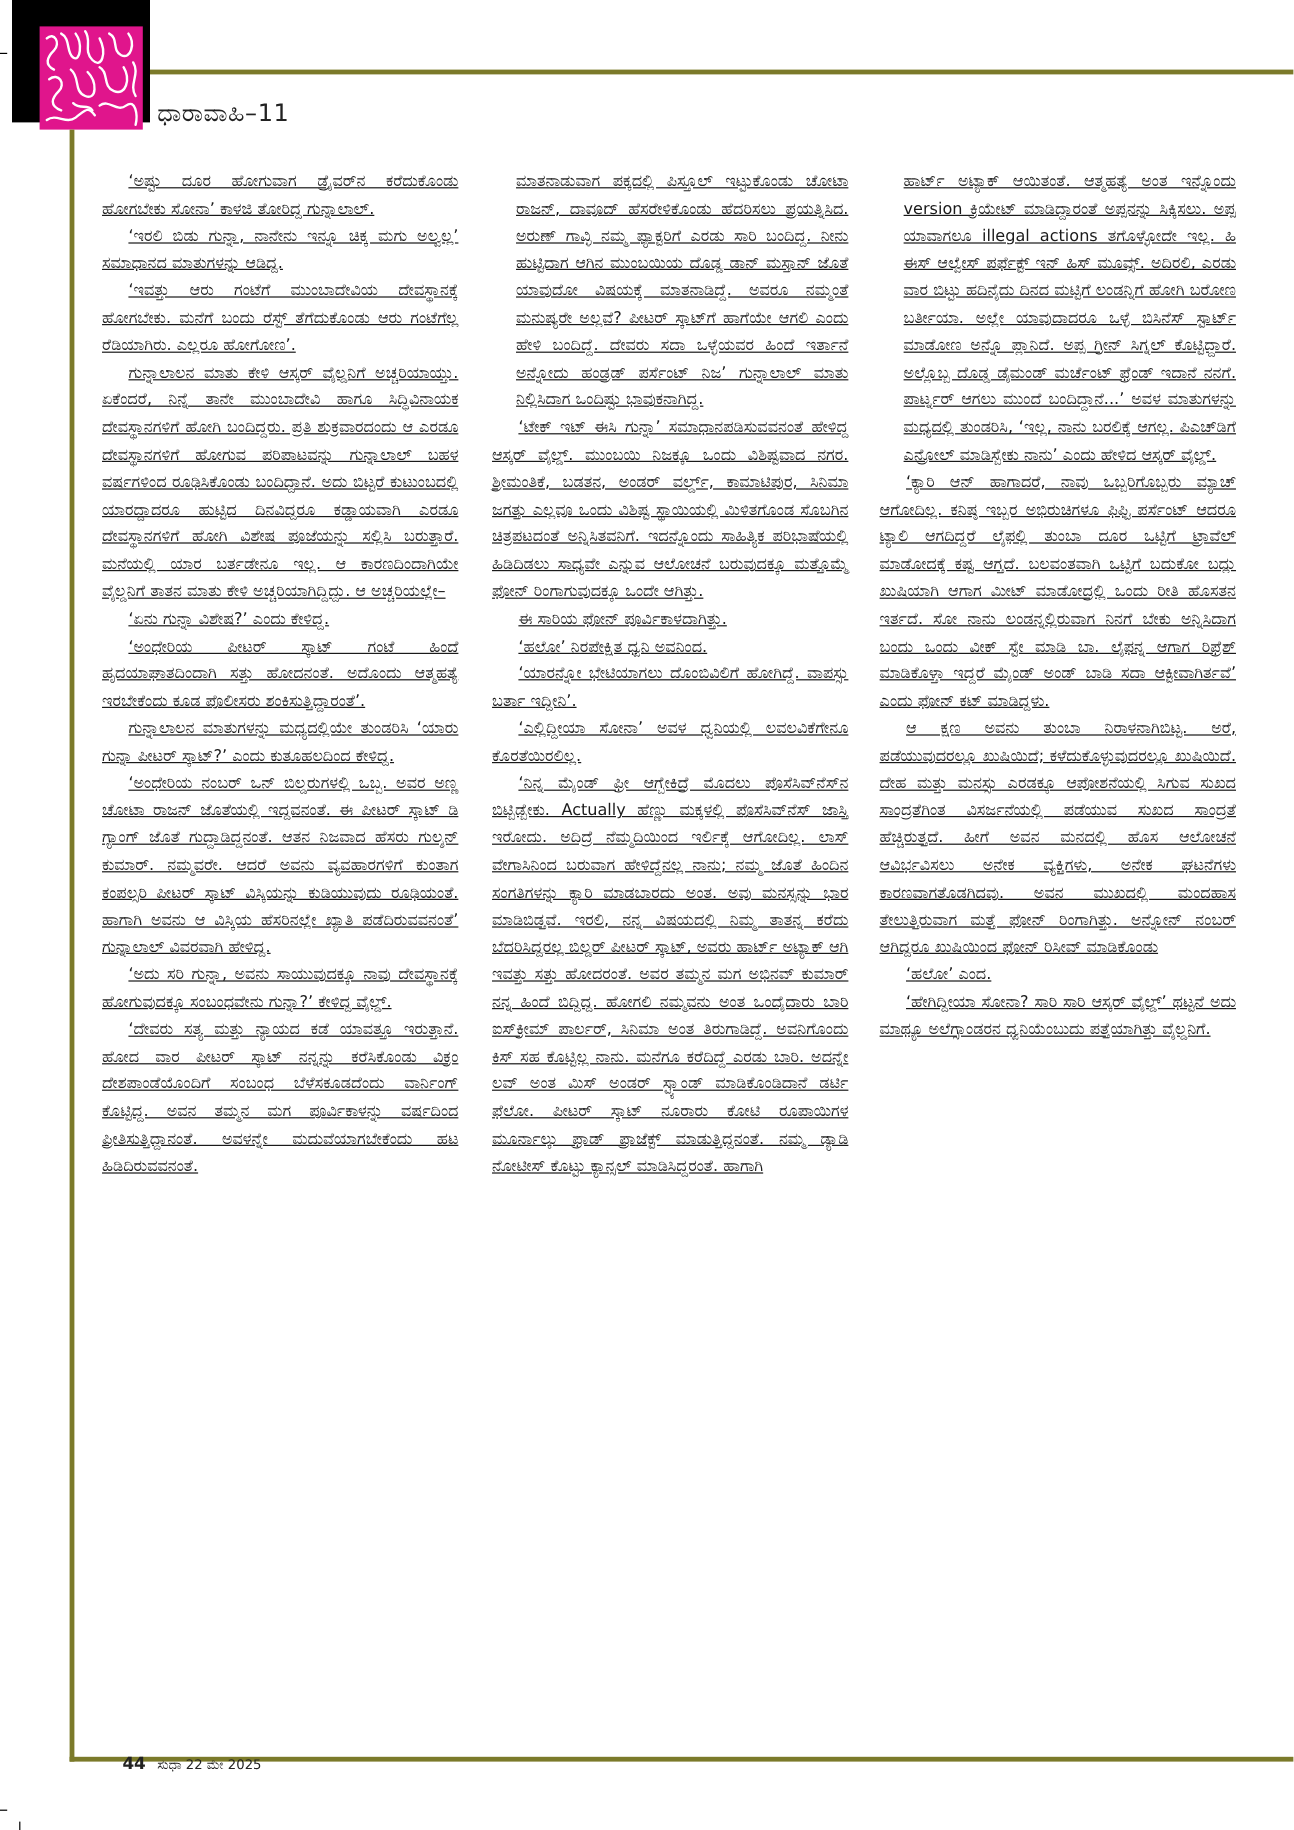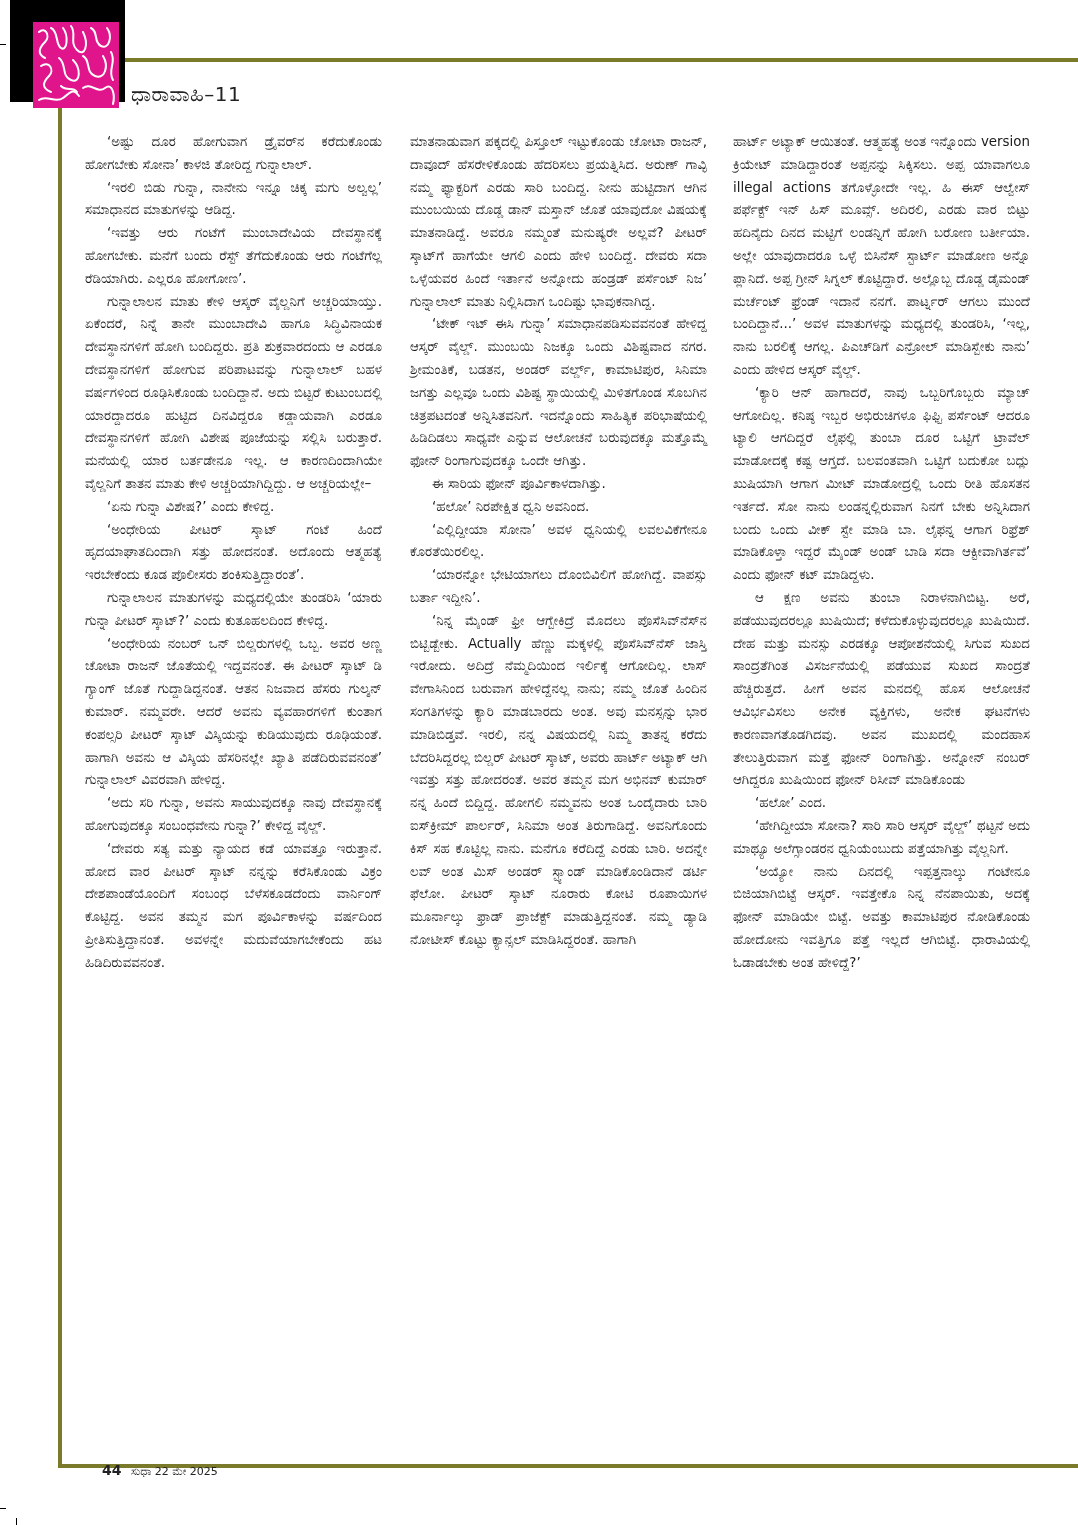--- a/index.html
+++ b/index.html
@@ -5,26 +5,26 @@
   html, body { margin:0; padding:0; background:#ffffff; }
   body { width:1078px; height:1525px; position:relative; overflow:hidden;
          font-family:"DejaVu Sans", sans-serif; color:#1a1a1a; }
   .black-block { position:absolute; left:10px; top:0; width:115px; height:102px; background:#000; }
   .logo { position:absolute; left:33px; top:22px; width:86px; height:86px; background:#e0158c; overflow:hidden; }
   .logo svg { width:100%; height:100%; display:block; }
   .rule-top { position:absolute; left:125px; top:58px; width:953px; height:4px; background:#7b7a2a; }
   .rule-left { position:absolute; left:58px; top:108px; width:4px; height:1360px; background:#7b7a2a; }
   .rule-bottom { position:absolute; left:58px; top:1464px; width:1020px; height:4px; background:#7b7a2a; }
   .series-title { position:absolute; left:131px; top:82px; font-size:20px; color:#222; letter-spacing:0.5px; }
-  .col { position:absolute; top:131px; font-size:13.4px; line-height:22.8px; text-align:justify; }
+  .col { position:absolute; top:141px; font-size:13.4px; line-height:22.8px; text-align:justify;text-decoration:underline; }
   .col1 { left:85px; width:297px; }
   .col2 { left:410px; width:297px; }
   .col3 { left:733px; width:297px; }
   .col p { margin:0; text-indent:22px; }
-  .col p.cont { text-indent:0; }
+  .col p.cont { text-indent:0;margin-left:20px; }
   .footer { position:absolute; left:102px; top:1462px; font-size:11px; color:#222; }
   .footer .pg { font-weight:bold; font-size:14px; margin-right:6px; }
   .crop-mark { position:absolute; background:#000; }
 </style>
 </head>
 <body>
 
 <div class="black-block"></div>
 <div class="logo">
   <svg viewBox="0 0 86 86">
@@ -60,32 +60,31 @@
   <p>‘ಅಂಧೇರಿಯ ನಂಬರ್ ಒನ್ ಬಿಲ್ಡರುಗಳಲ್ಲಿ ಒಬ್ಬ. ಅವರ ಅಣ್ಣ ಚೋಟಾ ರಾಜನ್ ಜೊತೆಯಲ್ಲಿ ಇದ್ದವನಂತೆ. ಈ ಪೀಟರ್ ಸ್ಕಾಟ್ ಡಿ ಗ್ಯಾಂಗ್ ಜೊತೆ ಗುದ್ದಾಡಿದ್ದನಂತೆ. ಆತನ ನಿಜವಾದ ಹೆಸರು ಗುಲ್ಶನ್ ಕುಮಾರ್. ನಮ್ಮವರೇ. ಆದರೆ ಅವನು ವ್ಯವಹಾರಗಳಿಗೆ ಕುಂತಾಗ ಕಂಪಲ್ಸರಿ ಪೀಟರ್ ಸ್ಕಾಟ್ ವಿಸ್ಕಿಯನ್ನು ಕುಡಿಯುವುದು ರೂಢಿಯಂತೆ. ಹಾಗಾಗಿ ಅವನು ಆ ವಿಸ್ಕಿಯ ಹೆಸರಿನಲ್ಲೇ ಖ್ಯಾತಿ ಪಡೆದಿರುವವನಂತೆ’ ಗುನ್ನಾಲಾಲ್ ವಿವರವಾಗಿ ಹೇಳಿದ್ದ.</p>
   <p>‘ಅದು ಸರಿ ಗುನ್ನಾ, ಅವನು ಸಾಯುವುದಕ್ಕೂ ನಾವು ದೇವಸ್ಥಾನಕ್ಕೆ ಹೋಗುವುದಕ್ಕೂ ಸಂಬಂಧವೇನು ಗುನ್ನಾ?’ ಕೇಳಿದ್ದ ವೈಲ್ಡ್.</p>
   <p>‘ದೇವರು ಸತ್ಯ ಮತ್ತು ನ್ಯಾಯದ ಕಡೆ ಯಾವತ್ತೂ ಇರುತ್ತಾನೆ. ಹೋದ ವಾರ ಪೀಟರ್ ಸ್ಕಾಟ್ ನನ್ನನ್ನು ಕರೆಸಿಕೊಂಡು ವಿಕ್ರಂ ದೇಶಪಾಂಡೆಯೊಂದಿಗೆ ಸಂಬಂಧ ಬೆಳೆಸಕೂಡದೆಂದು ವಾರ್ನಿಂಗ್ ಕೊಟ್ಟಿದ್ದ. ಅವನ ತಮ್ಮನ ಮಗ ಪೂರ್ವಿಕಾಳನ್ನು ವರ್ಷದಿಂದ ಪ್ರೀತಿಸುತ್ತಿದ್ದಾನಂತೆ. ಅವಳನ್ನೇ ಮದುವೆಯಾಗಬೇಕೆಂದು ಹಟ ಹಿಡಿದಿರುವವನಂತೆ.</p>
 </div>
 
 <div class="col col2">
   <p class="cont">ಮಾತನಾಡುವಾಗ ಪಕ್ಕದಲ್ಲಿ ಪಿಸ್ತೂಲ್ ಇಟ್ಟುಕೊಂಡು ಚೋಟಾ ರಾಜನ್, ದಾವೂದ್ ಹೆಸರೇಳಿಕೊಂಡು ಹೆದರಿಸಲು ಪ್ರಯತ್ನಿಸಿದ. ಅರುಣ್ ಗಾವ್ಳಿ ನಮ್ಮ ಫ್ಯಾಕ್ಟರಿಗೆ ಎರಡು ಸಾರಿ ಬಂದಿದ್ದ. ನೀನು ಹುಟ್ಟಿದಾಗ ಆಗಿನ ಮುಂಬಯಿಯ ದೊಡ್ಡ ಡಾನ್ ಮಸ್ತಾನ್ ಜೊತೆ ಯಾವುದೋ ವಿಷಯಕ್ಕೆ ಮಾತನಾಡಿದ್ದೆ. ಅವರೂ ನಮ್ಮಂತೆ ಮನುಷ್ಯರೇ ಅಲ್ಲವೆ? ಪೀಟರ್ ಸ್ಕಾಟ್‌ಗೆ ಹಾಗೆಯೇ ಆಗಲಿ ಎಂದು ಹೇಳಿ ಬಂದಿದ್ದೆ. ದೇವರು ಸದಾ ಒಳ್ಳೆಯವರ ಹಿಂದೆ ಇರ್ತಾನೆ ಅನ್ನೋದು ಹಂಡ್ರಡ್ ಪರ್ಸೆಂಟ್ ನಿಜ’ ಗುನ್ನಾಲಾಲ್ ಮಾತು ನಿಲ್ಲಿಸಿದಾಗ ಒಂದಿಷ್ಟು ಭಾವುಕನಾಗಿದ್ದ.</p>
   <p>‘ಟೇಕ್ ಇಟ್ ಈಸಿ ಗುನ್ನಾ’ ಸಮಾಧಾನಪಡಿಸುವವನಂತೆ ಹೇಳಿದ್ದ ಆಸ್ಕರ್ ವೈಲ್ಡ್. ಮುಂಬಯಿ ನಿಜಕ್ಕೂ ಒಂದು ವಿಶಿಷ್ಟವಾದ ನಗರ. ಶ್ರೀಮಂತಿಕೆ, ಬಡತನ, ಅಂಡರ್ ವರ್ಲ್ಡ್, ಕಾಮಾಟಿಪುರ, ಸಿನಿಮಾ ಜಗತ್ತು ಎಲ್ಲವೂ ಒಂದು ವಿಶಿಷ್ಟ ಸ್ಥಾಯಿಯಲ್ಲಿ ಮಿಳಿತಗೊಂಡ ಸೊಬಗಿನ ಚಿತ್ರಪಟದಂತೆ ಅನ್ನಿಸಿತವನಿಗೆ. ಇದನ್ನೊಂದು ಸಾಹಿತ್ಯಿಕ ಪರಿಭಾಷೆಯಲ್ಲಿ ಹಿಡಿದಿಡಲು ಸಾಧ್ಯವೇ ಎನ್ನುವ ಆಲೋಚನೆ ಬರುವುದಕ್ಕೂ ಮತ್ತೊಮ್ಮೆ ಫೋನ್ ರಿಂಗಾಗುವುದಕ್ಕೂ ಒಂದೇ ಆಗಿತ್ತು.</p>
   <p>ಈ ಸಾರಿಯ ಫೋನ್ ಪೂರ್ವಿಕಾಳದಾಗಿತ್ತು.</p>
   <p>‘ಹಲೋ’ ನಿರಪೇಕ್ಷಿತ ಧ್ವನಿ ಅವನಿಂದ.</p>
+  <p>‘ಯಾರನ್ನೋ ಭೇಟಿಯಾಗಲು ದೊಂಬಿವಿಲಿಗೆ ಹೋಗಿದ್ದೆ. ವಾಪಸ್ಸು ಬರ್ತಾ ಇದ್ದೀನಿ’.</p>
   <p>‘ಎಲ್ಲಿದ್ದೀಯಾ ಸೋನಾ’ ಅವಳ ಧ್ವನಿಯಲ್ಲಿ ಲವಲವಿಕೆಗೇನೂ ಕೊರತೆಯಿರಲಿಲ್ಲ.</p>
-  <p>‘ಯಾರನ್ನೋ ಭೇಟಿಯಾಗಲು ದೊಂಬಿವಿಲಿಗೆ ಹೋಗಿದ್ದೆ. ವಾಪಸ್ಸು ಬರ್ತಾ ಇದ್ದೀನಿ’.</p>
   <p>‘ನಿನ್ನ ಮೈಂಡ್ ಫ್ರೀ ಆಗ್ಬೇಕಿದ್ರೆ ಮೊದಲು ಪೊಸೆಸಿವ್‌ನೆಸ್‌ನ ಬಿಟ್ಬಿಡ್ಬೇಕು. Actually ಹೆಣ್ಣು ಮಕ್ಕಳಲ್ಲಿ ಪೊಸೆಸಿವ್‌ನೆಸ್ ಜಾಸ್ತಿ ಇರೋದು. ಅದಿದ್ರೆ ನೆಮ್ಮದಿಯಿಂದ ಇರ್ಲಿಕ್ಕೆ ಆಗೋದಿಲ್ಲ. ಲಾಸ್ ವೇಗಾಸಿನಿಂದ ಬರುವಾಗ ಹೇಳಿದ್ದೆನಲ್ಲ ನಾನು; ನಮ್ಮ ಜೊತೆ ಹಿಂದಿನ ಸಂಗತಿಗಳನ್ನು ಕ್ಯಾರಿ ಮಾಡಬಾರದು ಅಂತ. ಅವು ಮನಸ್ಸನ್ನು ಭಾರ ಮಾಡಿಬಿಡ್ತವೆ. ಇರಲಿ, ನನ್ನ ವಿಷಯದಲ್ಲಿ ನಿಮ್ಮ ತಾತನ್ನ ಕರೆದು ಬೆದರಿಸಿದ್ದರಲ್ಲ ಬಿಲ್ಡರ್ ಪೀಟರ್ ಸ್ಕಾಟ್, ಅವರು ಹಾರ್ಟ್ ಅಟ್ಯಾಕ್ ಆಗಿ ಇವತ್ತು ಸತ್ತು ಹೋದರಂತೆ. ಅವರ ತಮ್ಮನ ಮಗ ಅಭಿನವ್ ಕುಮಾರ್ ನನ್ನ ಹಿಂದೆ ಬಿದ್ದಿದ್ದ. ಹೋಗಲಿ ನಮ್ಮವನು ಅಂತ ಒಂದೈದಾರು ಬಾರಿ ಐಸ್‌ಕ್ರೀಮ್ ಪಾರ್ಲರ್, ಸಿನಿಮಾ ಅಂತ ತಿರುಗಾಡಿದ್ದೆ. ಅವನಿಗೊಂದು ಕಿಸ್ ಸಹ ಕೊಟ್ಟಿಲ್ಲ ನಾನು. ಮನೆಗೂ ಕರೆದಿದ್ದೆ ಎರಡು ಬಾರಿ. ಅದನ್ನೇ ಲವ್ ಅಂತ ಮಿಸ್ ಅಂಡರ್ ಸ್ಟ್ಯಾಂಡ್ ಮಾಡಿಕೊಂಡಿದಾನೆ ಡರ್ಟಿ ಫೆಲೋ. ಪೀಟರ್ ಸ್ಕಾಟ್ ನೂರಾರು ಕೋಟಿ ರೂಪಾಯಿಗಳ ಮೂರ್ನಾಲ್ಕು ಫ್ರಾಡ್ ಪ್ರಾಜೆಕ್ಟ್ ಮಾಡುತ್ತಿದ್ದನಂತೆ. ನಮ್ಮ ಡ್ಯಾಡಿ ನೋಟೀಸ್ ಕೊಟ್ಟು ಕ್ಯಾನ್ಸಲ್ ಮಾಡಿಸಿದ್ದರಂತೆ. ಹಾಗಾಗಿ</p>
 </div>
 
 <div class="col col3">
   <p class="cont">ಹಾರ್ಟ್ ಅಟ್ಯಾಕ್ ಆಯಿತಂತೆ. ಆತ್ಮಹತ್ಯೆ ಅಂತ ಇನ್ನೊಂದು version ಕ್ರಿಯೇಟ್ ಮಾಡಿದ್ದಾರಂತೆ ಅಪ್ಪನನ್ನು ಸಿಕ್ಕಿಸಲು. ಅಪ್ಪ ಯಾವಾಗಲೂ illegal actions ತಗೊಳ್ಳೋದೇ ಇಲ್ಲ. ಹಿ ಈಸ್ ಆಲ್ವೇಸ್ ಪರ್ಫೆಕ್ಟ್ ಇನ್ ಹಿಸ್ ಮೂವ್ಸ್. ಅದಿರಲಿ, ಎರಡು ವಾರ ಬಿಟ್ಟು ಹದಿನೈದು ದಿನದ ಮಟ್ಟಿಗೆ ಲಂಡನ್ನಿಗೆ ಹೋಗಿ ಬರೋಣ ಬರ್ತೀಯಾ. ಅಲ್ಲೇ ಯಾವುದಾದರೂ ಒಳ್ಳೆ ಬಿಸಿನೆಸ್ ಸ್ಟಾರ್ಟ್ ಮಾಡೋಣ ಅನ್ನೊ ಪ್ಲಾನಿದೆ. ಅಪ್ಪ ಗ್ರೀನ್ ಸಿಗ್ನಲ್ ಕೊಟ್ಟಿದ್ದಾರೆ. ಅಲ್ಲೊಬ್ಬ ದೊಡ್ಡ ಡೈಮಂಡ್ ಮರ್ಚೆಂಟ್ ಫ್ರೆಂಡ್ ಇದಾನೆ ನನಗೆ. ಪಾರ್ಟ್ನರ್ ಆಗಲು ಮುಂದೆ ಬಂದಿದ್ದಾನೆ...’ ಅವಳ ಮಾತುಗಳನ್ನು ಮಧ್ಯದಲ್ಲಿ ತುಂಡರಿಸಿ, ‘ಇಲ್ಲ, ನಾನು ಬರಲಿಕ್ಕೆ ಆಗಲ್ಲ. ಪಿಎಚ್‌ಡಿಗೆ ಎನ್ರೋಲ್ ಮಾಡಿಸ್ಬೇಕು ನಾನು’ ಎಂದು ಹೇಳಿದ ಆಸ್ಕರ್ ವೈಲ್ಡ್.</p>
   <p>‘ಕ್ಯಾರಿ ಆನ್ ಹಾಗಾದರೆ, ನಾವು ಒಬ್ಬರಿಗೊಬ್ಬರು ಮ್ಯಾಚ್ ಆಗೋದಿಲ್ಲ. ಕನಿಷ್ಠ ಇಬ್ಬರ ಅಭಿರುಚಿಗಳೂ ಫಿಫ್ಟಿ ಪರ್ಸೆಂಟ್ ಆದರೂ ಟ್ಯಾಲಿ ಆಗದಿದ್ದರೆ ಲೈಫಲ್ಲಿ ತುಂಬಾ ದೂರ ಒಟ್ಟಿಗೆ ಟ್ರಾವೆಲ್ ಮಾಡೋದಕ್ಕೆ ಕಷ್ಟ ಆಗ್ತದೆ. ಬಲವಂತವಾಗಿ ಒಟ್ಟಿಗೆ ಬದುಕೋ ಬದ್ಲು ಖುಷಿಯಾಗಿ ಆಗಾಗ ಮೀಟ್ ಮಾಡೋದ್ರಲ್ಲಿ ಒಂದು ರೀತಿ ಹೊಸತನ ಇರ್ತದೆ. ಸೋ ನಾನು ಲಂಡನ್ನಲ್ಲಿರುವಾಗ ನಿನಗೆ ಬೇಕು ಅನ್ನಿಸಿದಾಗ ಬಂದು ಒಂದು ವೀಕ್ ಸ್ಟೇ ಮಾಡಿ ಬಾ. ಲೈಫನ್ನ ಆಗಾಗ ರಿಫ್ರೆಶ್ ಮಾಡಿಕೊಳ್ತಾ ಇದ್ದರೆ ಮೈಂಡ್ ಅಂಡ್ ಬಾಡಿ ಸದಾ ಆಕ್ಟೀವಾಗಿರ್ತವೆ’ ಎಂದು ಫೋನ್ ಕಟ್ ಮಾಡಿದ್ದಳು.</p>
   <p>ಆ ಕ್ಷಣ ಅವನು ತುಂಬಾ ನಿರಾಳನಾಗಿಬಿಟ್ಟ. ಅರೆ, ಪಡೆಯುವುದರಲ್ಲೂ ಖುಷಿಯಿದೆ; ಕಳೆದುಕೊಳ್ಳುವುದರಲ್ಲೂ ಖುಷಿಯಿದೆ. ದೇಹ ಮತ್ತು ಮನಸ್ಸು ಎರಡಕ್ಕೂ ಆಪೋಶನೆಯಲ್ಲಿ ಸಿಗುವ ಸುಖದ ಸಾಂದ್ರತೆಗಿಂತ ವಿಸರ್ಜನೆಯಲ್ಲಿ ಪಡೆಯುವ ಸುಖದ ಸಾಂದ್ರತೆ ಹೆಚ್ಚಿರುತ್ತದೆ. ಹೀಗೆ ಅವನ ಮನದಲ್ಲಿ ಹೊಸ ಆಲೋಚನೆ ಆವಿರ್ಭವಿಸಲು ಅನೇಕ ವ್ಯಕ್ತಿಗಳು, ಅನೇಕ ಘಟನೆಗಳು ಕಾರಣವಾಗತೊಡಗಿದವು. ಅವನ ಮುಖದಲ್ಲಿ ಮಂದಹಾಸ ತೇಲುತ್ತಿರುವಾಗ ಮತ್ತೆ ಫೋನ್ ರಿಂಗಾಗಿತ್ತು. ಅನ್ನೋನ್ ನಂಬರ್ ಆಗಿದ್ದರೂ ಖುಷಿಯಿಂದ ಫೋನ್ ರಿಸೀವ್ ಮಾಡಿಕೊಂಡು</p>
   <p>‘ಹಲೋ’ ಎಂದ.</p>
   <p>‘ಹೇಗಿದ್ದೀಯಾ ಸೋನಾ? ಸಾರಿ ಸಾರಿ ಆಸ್ಕರ್ ವೈಲ್ಡ್’ ಥಟ್ಟನೆ ಅದು ಮಾಥ್ಯೂ ಅಲೆಗ್ಸಾಂಡರನ ಧ್ವನಿಯೆಂಬುದು ಪತ್ತೆಯಾಗಿತ್ತು ವೈಲ್ಡನಿಗೆ.</p>
-  <p>‘ಅಯ್ಯೋ ನಾನು ದಿನದಲ್ಲಿ ಇಪ್ಪತ್ತನಾಲ್ಕು ಗಂಟೇನೂ ಬಿಜಿಯಾಗಿಬಿಟ್ಟೆ ಆಸ್ಕರ್. ಇವತ್ತೇಕೊ ನಿನ್ನ ನೆನಪಾಯಿತು, ಅದಕ್ಕೆ ಫೋನ್ ಮಾಡಿಯೇ ಬಿಟ್ಟೆ. ಅವತ್ತು ಕಾಮಾಟಿಪುರ ನೋಡಿಕೊಂಡು ಹೋದೋನು ಇವತ್ತಿಗೂ ಪತ್ತೆ ಇಲ್ಲದೆ ಆಗಿಬಿಟ್ಟೆ. ಧಾರಾವಿಯಲ್ಲಿ ಓಡಾಡಬೇಕು ಅಂತ ಹೇಳಿದ್ದೆ?’</p>
 </div>
 
 <div class="footer">
   <span class="pg">44</span>
   <span>ಸುಧಾ</span>
   <span>22 ಮೇ 2025</span>
 </div>
 
 <div class="crop-mark" style="left:0;top:44px;width:6px;height:1px;"></div>
 <div class="crop-mark" style="left:0;top:1508px;width:6px;height:1px;"></div>

